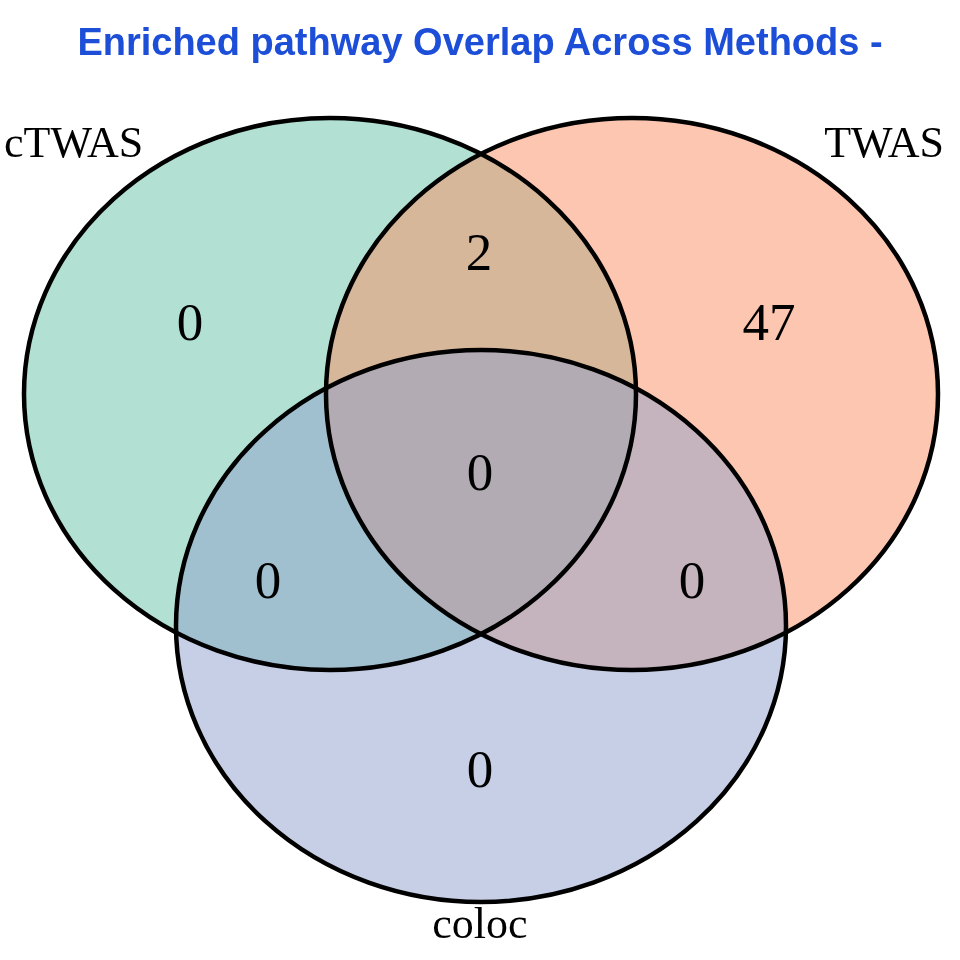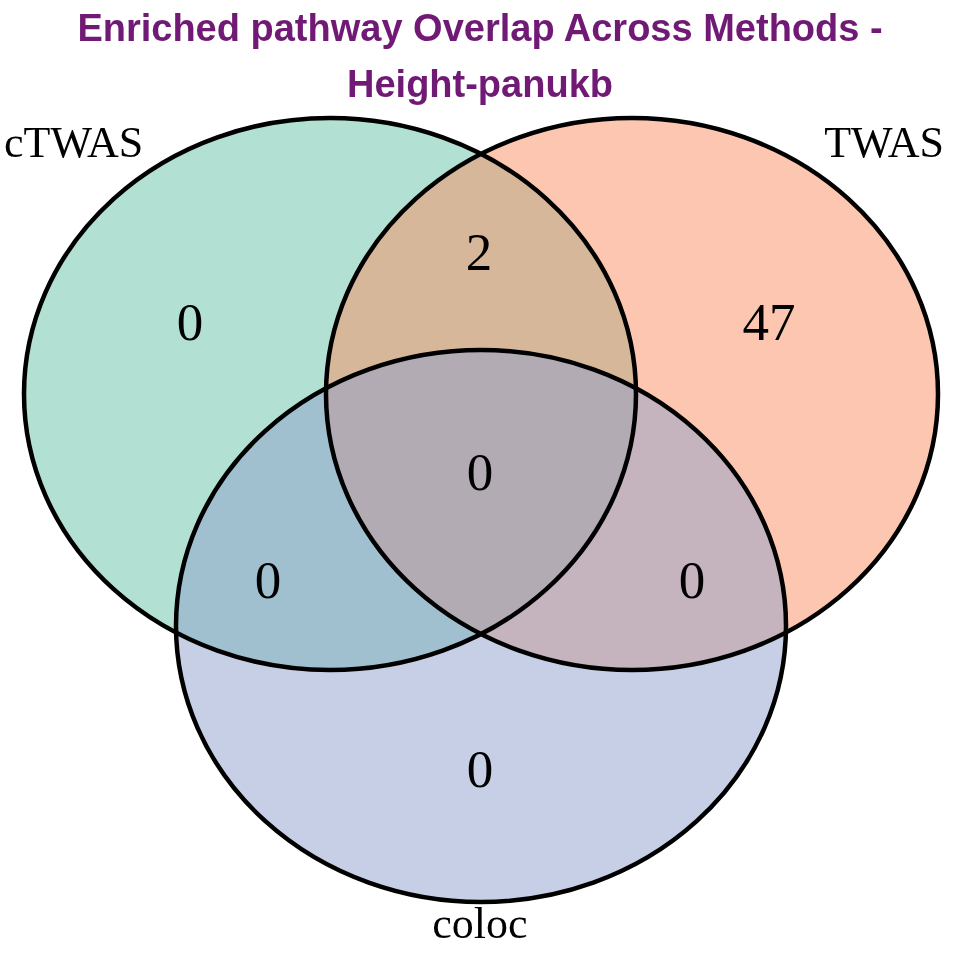--- a/index.html
+++ b/index.html
@@ -4,26 +4,26 @@
 <style>
   html,body{margin:0;padding:0;background:#ffffff;}
   .page{
     position:relative;
     width:960px;height:960px;
     background:#ffffff;
     overflow:hidden;
     font-family:"Liberation Sans", sans-serif;
   }
   .title{
-    position:absolute;top:0;left:0;width:960px;
+    position:absolute;top:14px;left:0;width:960px;
     text-align:center;
     font-weight:bold;
     font-size:38px;
     line-height:56px;
-    color:#701a75;
+    color:#1d4ed8;
     letter-spacing:0px;
   }
   .venn-svg{position:absolute;top:0;left:0;}
   .vfill{fill-opacity:0.5;stroke:none;}
   .voutline{fill:none;stroke:#000000;stroke-width:4.5px;}
   .counts text{
     font-family:"Liberation Serif", serif;
     font-size:53px;
     fill:#000;
     text-anchor:middle;
@@ -37,21 +37,20 @@
   .anchor-end{text-anchor:end;}
   .anchor-mid{text-anchor:middle;}
 </style>
 </head>
 <body>
 
 <div class="page">
 
   <div class="title">
     <div>Enriched pathway Overlap Across Methods -</div>
-    <div>Height-panukb</div>
   </div>
 
   <svg class="venn-svg" width="960" height="960" viewBox="0 0 960 960">
 
     <g>
       <ellipse class="vfill" cx="330" cy="394" rx="306" ry="276" fill="#66c2a5"></ellipse>
       <ellipse class="vfill" cx="632" cy="394" rx="306" ry="276" fill="#fc8d62"></ellipse>
       <ellipse class="vfill" cx="481" cy="626" rx="305" ry="276" fill="#8da0cb"></ellipse>
     </g>
 

